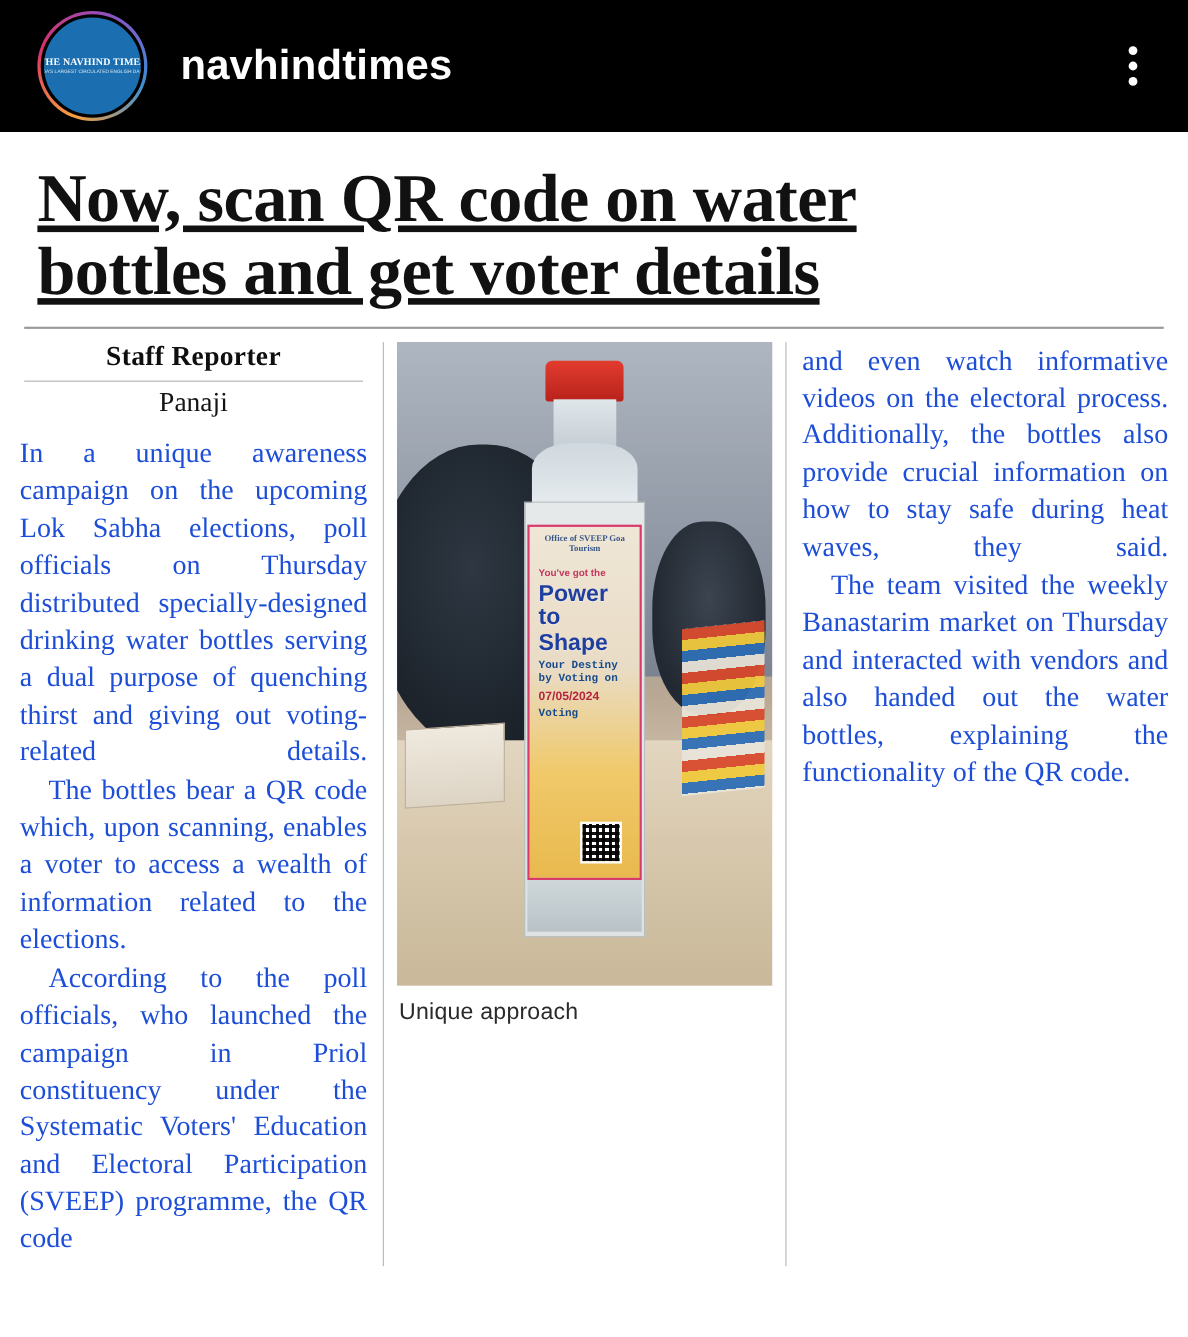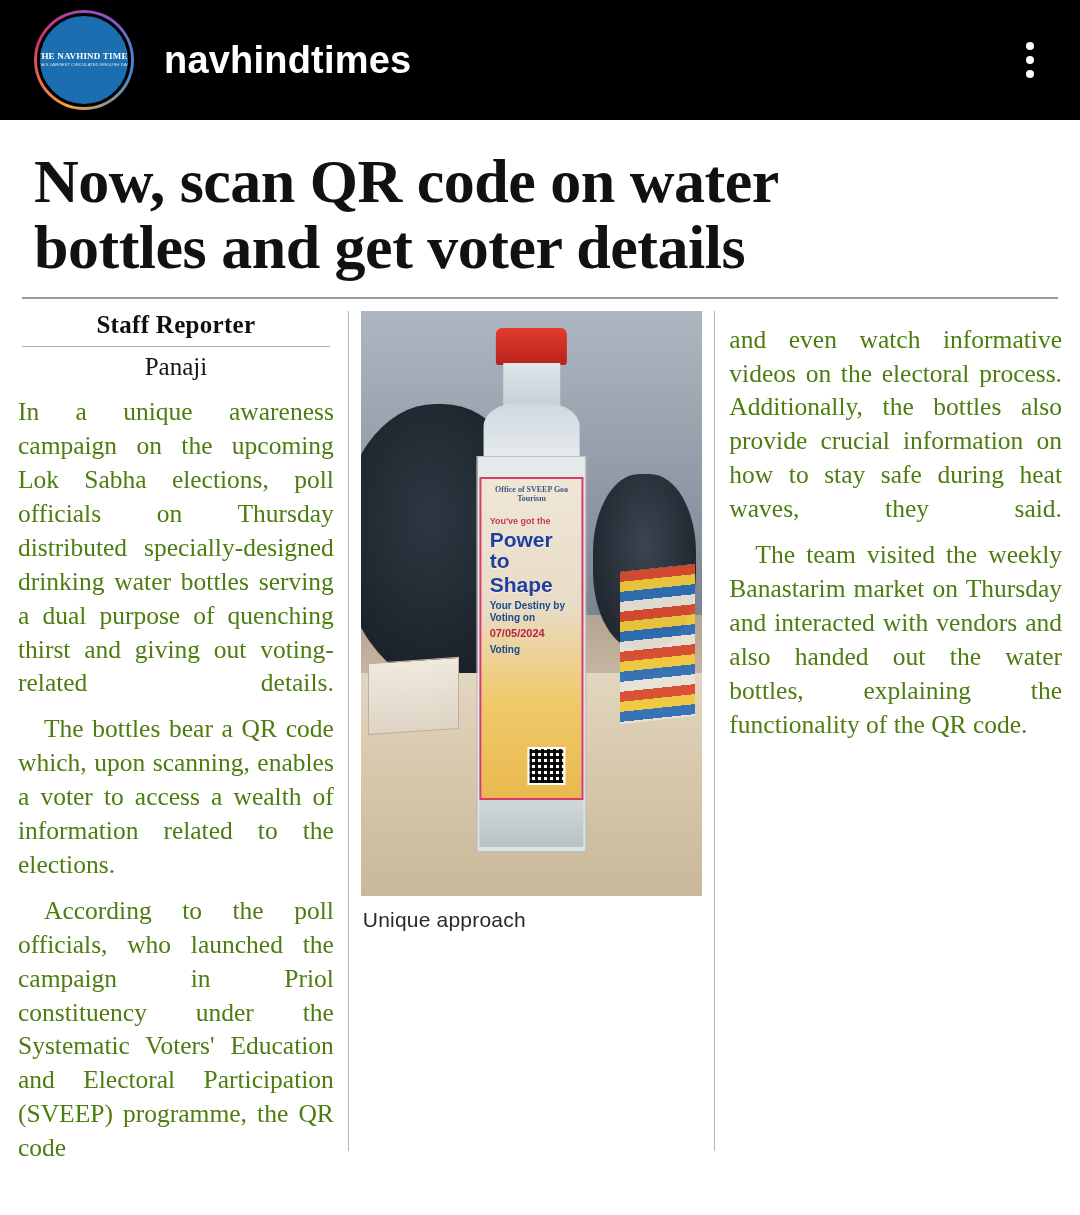--- a/index.html
+++ b/index.html
@@ -106,20 +106,21 @@
     overflow: hidden;
   }
   .headline {
     font-family: "Liberation Serif", serif;
     font-weight: bold;
     font-size: 62px;
     line-height: 1.07;
     color: #111111;
     letter-spacing: -0.5px;
     padding: 6px 18px 0 22px;
+    text-decoration: underline;
   }
   .headline .line2 { display: block; }
 
   .rule {
     height: 2px;
     background: #9a9a9a;
     margin: 16px 10px 0 10px;
   }
 
   .columns {
@@ -164,24 +165,24 @@
     font-size: 25px;
     text-align: center;
     color: #141414;
     margin-bottom: 14px;
   }
 
   p.body {
     font-family: "Liberation Serif", serif;
     font-size: 25.5px;
     line-height: 1.33;
-    color: #4d7c0f;
+    color: #1d4ed8;
     text-align: justify;
     text-align-last: justify;
-    margin: 12px 0 1px 0;
+    margin: 0 0 1px 0;
     -webkit-hyphens: manual;
     hyphens: manual;
   }
   p.body.indent { text-indent: 26px; }
   p.body.last { text-align-last: left; }
 
   
   .photo {
     position: relative;
     width: 100%;
@@ -290,21 +291,21 @@
   .label-big {
     font-family: "Liberation Sans", sans-serif;
     font-size: 21px;
     font-weight: bold;
     color: #1f3fa0;
     line-height: 1.02;
     margin-top: 2px;
     text-shadow: 0 1px 0 rgba(255,255,255,.5);
   }
   .label-mid {
-    font-family: Liberation Sans, sans-serif;
+    font-family: Liberation Mono, monospace;
     font-size: 10px;
     font-weight: bold;
     color: #174a8c;
     line-height: 1.22;
     margin-top: 5px;
   }
   .label-date {
     font-family: "Liberation Sans", sans-serif;
     font-size: 11px;
     font-weight: bold;

